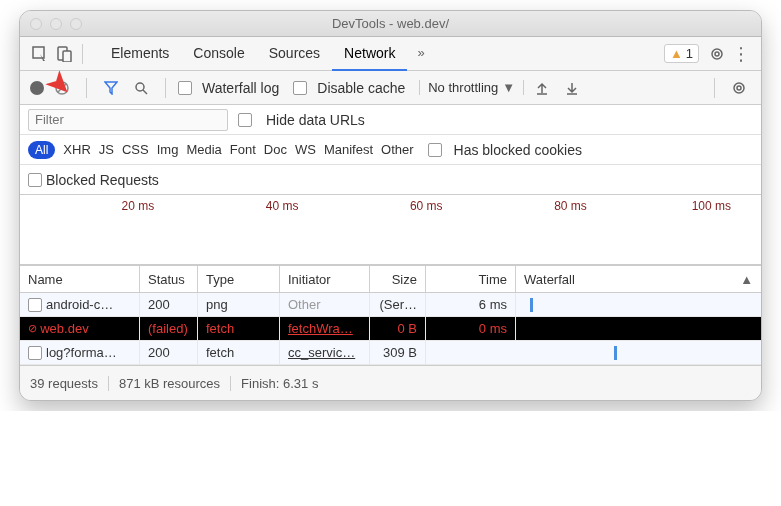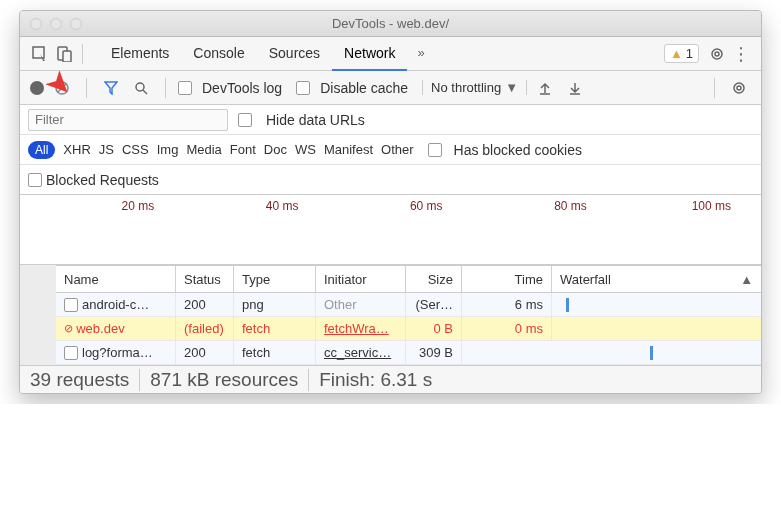--- a/index.html
+++ b/index.html
@@ -1,17 +1,17 @@
 <!DOCTYPE html>
 <html><head>
 <meta charset="utf-8">
 <style>
 * { box-sizing: border-box; margin: 0; padding: 0; }
 body { font-family: -apple-system, "Helvetica Neue", Arial, sans-serif; font-size: 13px; color: #333; background: #fff; width: 781px; }
-.window { width: 743px; margin: 10px auto; border: 1px solid #bbb; border-radius: 4px; box-shadow: 0 10px 25px rgba(0,0,0,0.25); background: #ececec; overflow: hidden; }
+.window { width: 743px; margin: 10px auto; border: 1px solid #bbb; border-radius: 12px; box-shadow: 0 10px 25px rgba(0,0,0,0.25); background: #ececec; overflow: hidden; }
 .titlebar { height: 26px; display: flex; align-items: center; padding: 0 10px; background: linear-gradient(#eaeaea,#dcdcdc); border-bottom: 1px solid #bbb; position: relative; }
 .dots { display: flex; gap: 8px; }
 .dot { width: 12px; height: 12px; border-radius: 50%; background: #e6e6e6; border: 1px solid #ccc; }
 .titletext { position: absolute; left: 50%; transform: translateX(-50%); color: #666; font-size: 13px; }
 .toolbar { height: 34px; display: flex; align-items: center; background: #f6f6f6; border-bottom: 1px solid #ccc; padding: 0 8px; position: relative; }
 .tbtn { width: 24px; height: 24px; display: flex; align-items: center; justify-content: center; color: #666; cursor: pointer; }
 .tabs { display: flex; margin-left: 10px; }
 .tab { padding: 8px 12px; color: #333; font-size: 14px; cursor: pointer; }
 .tab.active { border-bottom: 2px solid #3b78e7; color: #000; }
 .chev { padding: 8px 10px; color: #666; cursor: pointer; }
@@ -26,40 +26,40 @@
 .select { display: flex; align-items: center; gap: 4px; border-left: 1px solid #ccc; border-right: 1px solid #ccc; padding: 0 8px; }
 .arrow { position: absolute; left: 28px; top: -4px; color: #e53935; font-size: 28px; font-weight: bold; transform: rotate(45deg); z-index: 10; }
 .filterbar { height: 30px; display: flex; align-items: center; background: #fff; border-bottom: 1px solid #e0e0e0; padding: 0 8px; gap: 10px; }
 .filterinput { width: 200px; height: 22px; border: 1px solid #ccc; background: #fafafa; padding: 0 6px; font-size: 13px; color: #999; border-radius: 2px; }
 .typebar { height: 30px; display: flex; align-items: center; background: #fff; border-bottom: 1px solid #e0e0e0; padding: 0 8px; gap: 8px; font-size: 13px; }
 .pill { background: #1d4ed8; color: #fff; padding: 2px 7px; border-radius: 9px; font-size: 12px; }
 .blockedbar { height: 30px; display: flex; align-items: center; background: #fff; border-bottom: 1px solid #ccc; padding: 0 8px; }
 .timeline { height: 70px; background: #fff; border-bottom: 1px solid #ccc; position: relative; }
 .tl-labels { display: flex; position: absolute; top: 4px; width: 100%; padding: 0 10px; color: #7f1d1d; font-size: 12px; }
 .tl-col { flex: 1; text-align: right; padding-right: 20px; }
-.table { background: #fef9c3; margin-left: 36px; }
+.table { background: #000000; }
 .thead { display: flex; height: 28px; align-items: center; border-top: 1px solid #ccc; border-bottom: 1px solid #ccc; background: #fff; }
 .th { padding: 0 8px; border-right: 1px solid #d0d0d0; font-size: 13px; color: #333; display: flex; align-items: center; height: 100%; }
 .th:last-child { border-right: none; }
 .c-name { width: 120px; }
 .c-status { width: 58px; }
 .c-type { width: 82px; }
 .c-init { width: 90px; }
 .c-size { width: 56px; justify-content: flex-end; }
 .c-time { width: 90px; text-align: right; justify-content: flex-end; }
 .c-wf { flex: 1; }
 .row { display: flex; height: 24px; align-items: center; border-bottom: 1px solid #e8e8e8; font-size: 13px; }
 .row .cell { padding: 0 8px; border-right: 1px solid #e8e8e8; height: 100%; display: flex; align-items: center; overflow: hidden; white-space: nowrap; }
 .row .cell:last-child { border-right: none; }
 .row.even { background: #f5f9ff; }
 .failed { color: #e53935; }
 .graycell { color: #999; }
 .underline { text-decoration: underline; }
 .wfbar { width: 3px; height: 14px; background: #4a90e2; display: inline-block; }
-.status { height: 28px; display: flex; align-items: center; background: #f6f6f6; border-top: 1px solid #ccc; font-size: 19px; color: #555; padding: 0 10px; }
+.status { height: 35px; display: flex; align-items: center; background: #f6f6f6; border-top: 1px solid #ccc; font-size: 13px; color: #555; padding: 0 10px; }
 .status span { border-right: 1px solid #ccc; padding: 0 10px; }
 .status span:first-child { padding-left: 0; }
 .status span:last-child { border-right: none; }
 .sortarrow { margin-left: auto; color: #666; }
 svg { display: block; }
 </style>
 </head>
 <body>
 
 <div class="window">
@@ -123,21 +123,21 @@
         </svg>
       </div>
     <div class="tbtn">
         <svg width="14" height="14" viewBox="0 0 14 14">
           <circle cx="6" cy="6" r="4" fill="none" stroke="#666" stroke-width="1.5"></circle>
           <line x1="9" y1="9" x2="13" y2="13" stroke="#666" stroke-width="1.5"></line>
         </svg>
       </div>
     <div class="divider"></div>
     <span class="checkbox"></span>
-    <span class="label">DevTools log</span>
+    <span class="label">Waterfall log</span>
     <span class="checkbox" style="margin-left:8px;"></span>
     <span class="label">Disable cache</span>
     <div class="select" style="margin-left:8px;">
       <span>No throttling</span>
       <span style="color:#666;">▼</span>
     </div>
     <div class="tbtn">
         <svg width="14" height="14" viewBox="0 0 14 14">
           <path d="M7 12 L7 3 M3 7 L7 3 L11 7 M2 13 L12 13" fill="none" stroke="#666" stroke-width="1.5"></path>
         </svg>

